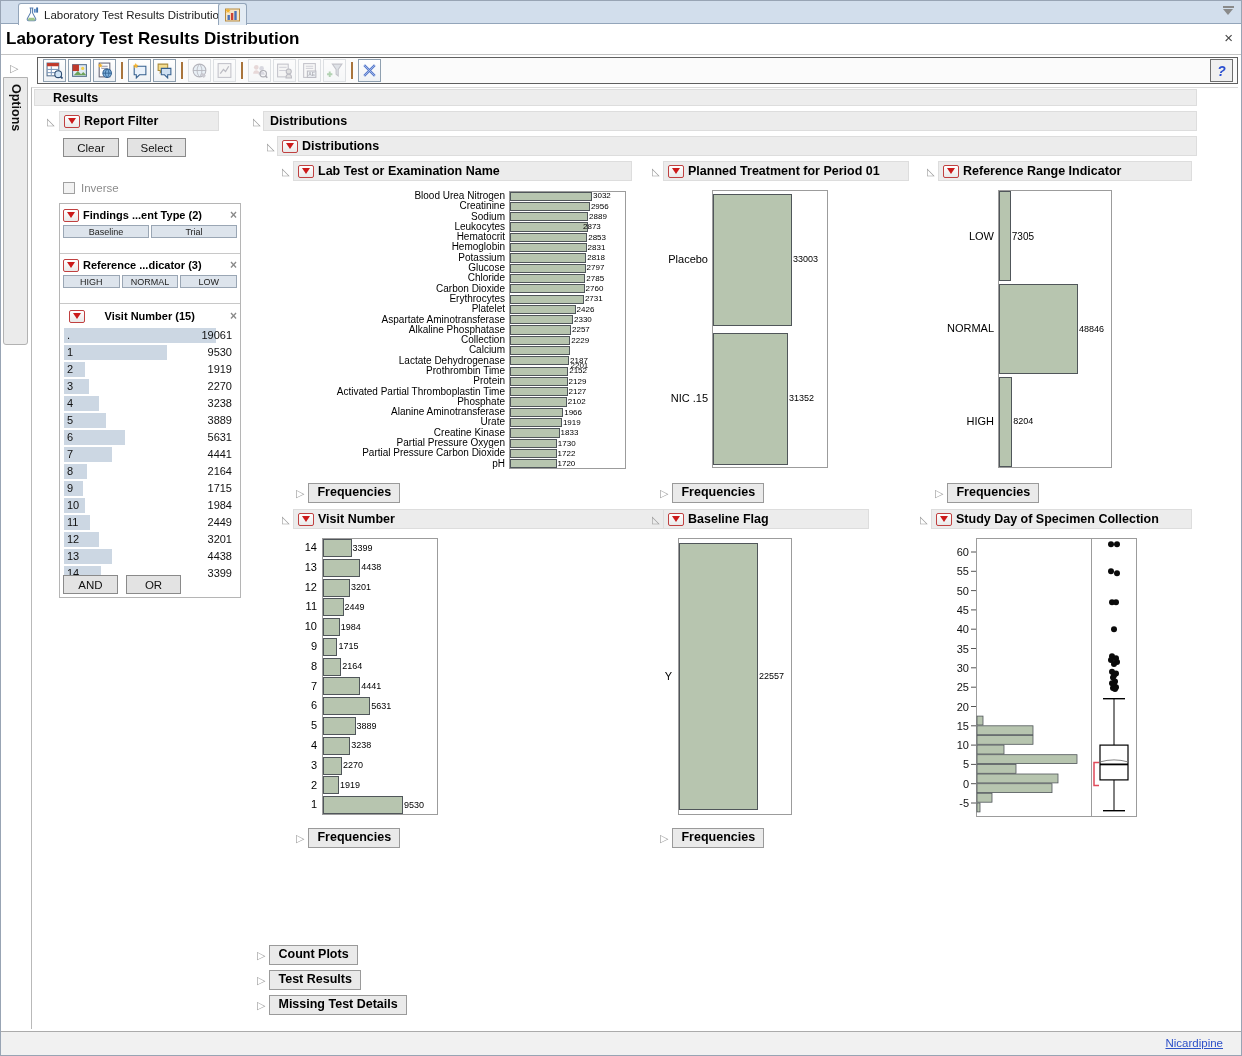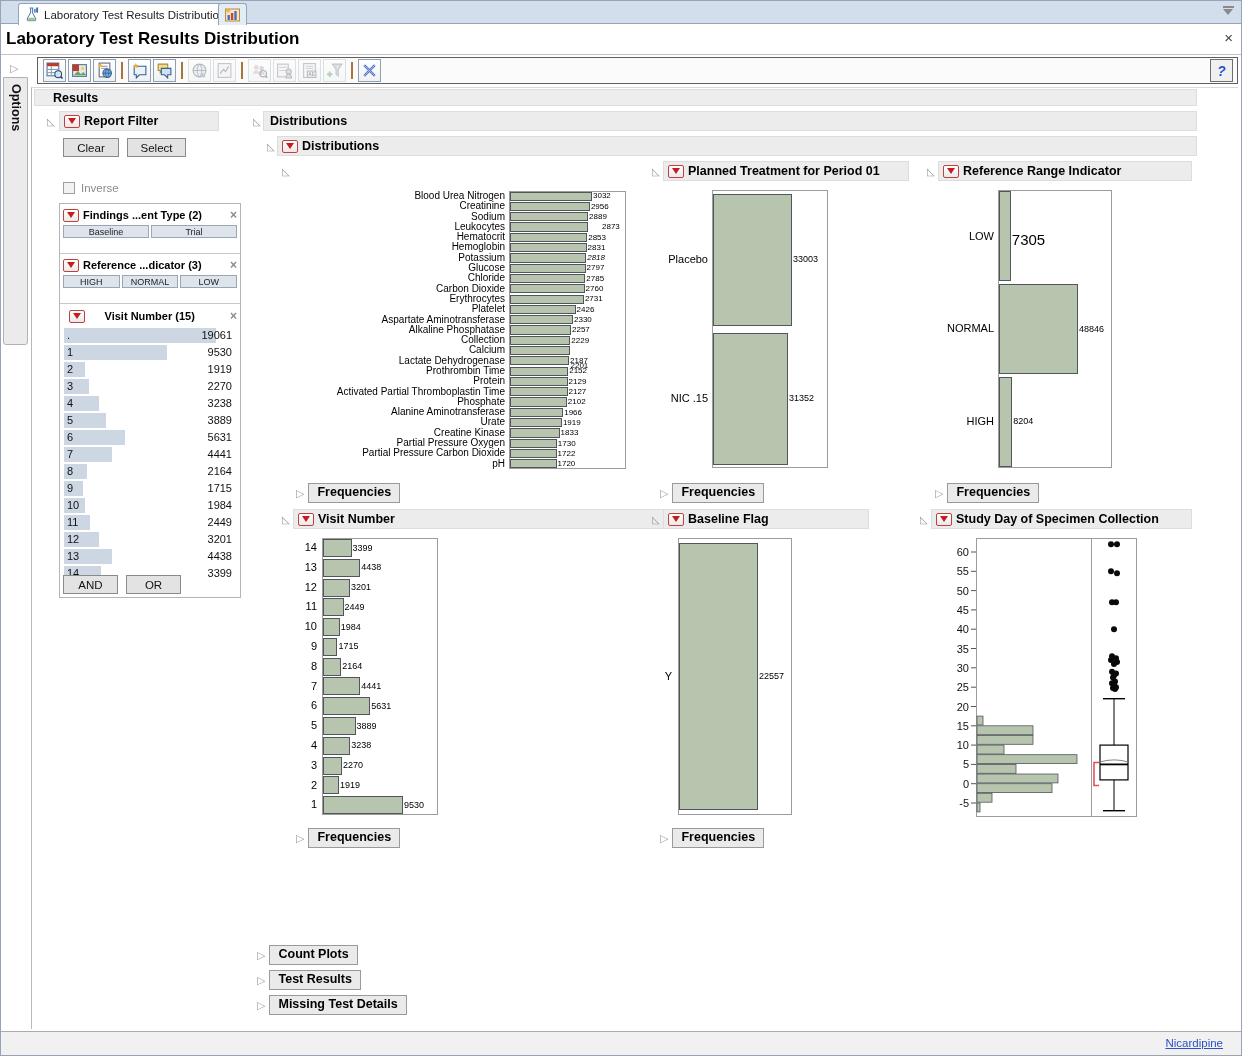--- a/index.html
+++ b/index.html
@@ -352,20 +352,24 @@
   <div class="hstrip" style="left:262px; top:110px; width:934px;">
     <span class="lbl" style="margin-left:2px;">Distributions</span>
   </div>
   <span class="otri" style="left:266px; top:140px;">◺</span>
   <div class="hstrip" style="left:276px; top:135px; width:920px;">
     <span class="redtri"></span>
     <span class="lbl">Distributions</span>
   </div>
 
   <span class="otri" style="left:281px; top:165px;">◺</span>
+  <div class="hstrip" style="left:292px; top:160px; width:339px;">
+    <span class="redtri"></span>
+    <span class="lbl">Lab Test or Examination Name</span>
+  </div>
   <span class="otri" style="left:651px; top:165px;">◺</span>
   <div class="hstrip" style="left:662px; top:160px; width:246px;">
     <span class="redtri"></span>
     <span class="lbl">Planned Treatment for Period 01</span>
   </div>
   <span class="otri" style="left:926px; top:165px;">◺</span>
   <div class="hstrip" style="left:937px; top:160px; width:254px;">
     <span class="redtri"></span>
     <span class="lbl">Reference Range Indicator</span>
   </div>
@@ -376,30 +380,30 @@
       <div class="cbar" style="left: 219px; top: 2.5px; width: 82px; height: 9.3px;"></div>
       <div class="cval" style="left: 302px; top: 2.3px; font-size: 8px;">3032</div>
       <div class="clab" style="left: 0px; width: 214px; top: 11.2444px; font-size: 10px;">Creatinine</div>
       <div class="cbar" style="left: 219px; top: 12.8px; width: 79.9px; height: 9.3px;"></div>
       <div class="cval" style="left: 299.9px; top: 12.6px; font-size: 8px;">2956</div>
       <div class="clab" style="left: 0px; width: 214px; top: 21.5407px; font-size: 10px;">Sodium</div>
       <div class="cbar" style="left: 219px; top: 23.1px; width: 78.1px; height: 9.3px;"></div>
       <div class="cval" style="left: 298.1px; top: 22.9px; font-size: 8px;">2889</div>
       <div class="clab" style="left: 0px; width: 214px; top: 31.837px; font-size: 10px;">Leukocytes</div>
       <div class="cbar" style="left: 219px; top: 33.4px; width: 77.7px; height: 9.3px;"></div>
-      <div class="cval" style="left: 311px; top: 33.2px; font-size: 8px;">2873</div>
+      <div class="cval" style="left: 292px; top: 33.2px; font-size: 8px;">2873</div>
       <div class="clab" style="left: 0px; width: 214px; top: 42.1333px; font-size: 10px;">Hematocrit</div>
       <div class="cbar" style="left: 219px; top: 43.7px; width: 77.2px; height: 9.3px;"></div>
       <div class="cval" style="left: 297.2px; top: 43.5px; font-size: 8px;">2853</div>
       <div class="clab" style="left: 0px; width: 214px; top: 52.4296px; font-size: 10px;">Hemoglobin</div>
       <div class="cbar" style="left: 219px; top: 54px; width: 76.6px; height: 9.3px;"></div>
       <div class="cval" style="left: 296.6px; top: 53.8px; font-size: 8px;">2831</div>
       <div class="clab" style="left: 0px; width: 214px; top: 62.7259px; font-size: 10px;">Potassium</div>
       <div class="cbar" style="left: 219px; top: 64.3px; width: 76.2px; height: 9.3px;"></div>
-      <div class="cval" style="left: 296.2px; top: 64.1px; font-size: 8px; font-style: italic;">2818</div>
+      <div class="cval" style="left: 296.2px; top: 64.1px; font-size: 8px;">2818</div>
       <div class="clab" style="left: 0px; width: 214px; top: 73.0222px; font-size: 10px;">Glucose</div>
       <div class="cbar" style="left: 219px; top: 74.6px; width: 75.6px; height: 9.3px;"></div>
       <div class="cval" style="left: 295.6px; top: 74.4px; font-size: 8px;">2797</div>
       <div class="clab" style="left: 0px; width: 214px; top: 83.3185px; font-size: 10px;">Chloride</div>
       <div class="cbar" style="left: 219px; top: 84.9px; width: 75.3px; height: 9.3px;"></div>
       <div class="cval" style="left: 295.3px; top: 84.7px; font-size: 8px;">2785</div>
       <div class="clab" style="left: 0px; width: 214px; top: 93.6148px; font-size: 10px;">Carbon Dioxide</div>
       <div class="cbar" style="left: 219px; top: 95.2px; width: 74.6px; height: 9.3px;"></div>
       <div class="cval" style="left: 294.6px; top: 95px; font-size: 8px;">2760</div>
       <div class="clab" style="left: 0px; width: 214px; top: 103.911px; font-size: 10px;">Erythrocytes</div>
@@ -460,21 +464,21 @@
       <div class="cbar" style="left: 62px; top: 4.5px; width: 79px; height: 132px;"></div>
       <div class="cval" style="left: 142px; top: 65.1px; font-size: 9px;">33003</div>
       <div class="clab" style="left: 0px; width: 57px; top: 202.68px; font-size: 11px;">NIC .15</div>
       <div class="cbar" style="left: 62px; top: 143.5px; width: 75px; height: 132px;"></div>
       <div class="cval" style="left: 138px; top: 204.1px; font-size: 9px;">31352</div>
     </div>
   <div class="chartbox" id="chart-refrange" style="left:925px; top:188px; width:266px; height:288px;">
       <div class="frame" style="left: 72px; top: 1px; width: 114px; height: 278px;"></div>
       <div class="clab" style="left: 0px; width: 68px; top: 40.5133px; font-size: 11px;">LOW</div>
       <div class="cbar" style="left: 73px; top: 2.3px; width: 11.8px; height: 90px;"></div>
-      <div class="cval" style="left: 85.8px; top: 41.9px; font-size: 15px;">7305</div>
+      <div class="cval" style="left: 85.8px; top: 41.9px; font-size: 10px;">7305</div>
       <div class="clab" style="left: 0px; width: 68px; top: 133.18px; font-size: 11px;">NORMAL</div>
       <div class="cbar" style="left: 73px; top: 95px; width: 79px; height: 90px;"></div>
       <div class="cval" style="left: 153px; top: 134.6px; font-size: 9px;">48846</div>
       <div class="clab" style="left: 0px; width: 68px; top: 225.847px; font-size: 11px;">HIGH</div>
       <div class="cbar" style="left: 73px; top: 187.7px; width: 13.3px; height: 90px;"></div>
       <div class="cval" style="left: 87.3px; top: 227.3px; font-size: 9px;">8204</div>
     </div>
 
   <div class="onode" style="left:295px; top:482px;">
     <span class="ctri">▷</span>

